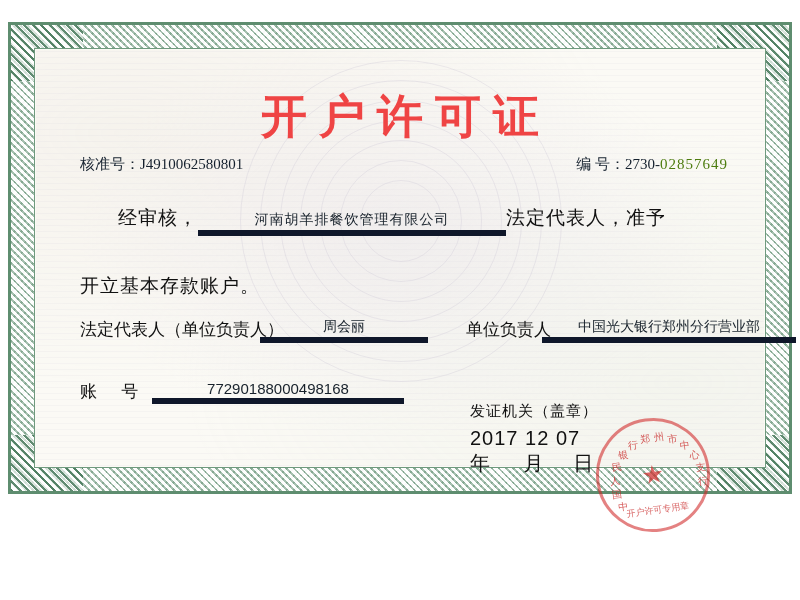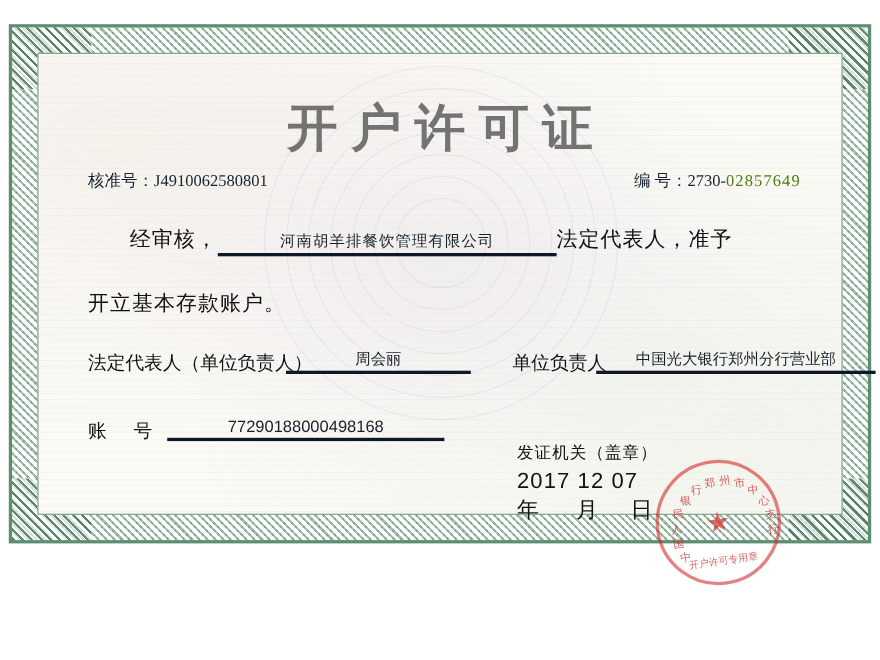--- a/index.html
+++ b/index.html
@@ -115,21 +115,21 @@
   .title {
     position: absolute;
     left: 0;
     top: 36px;
     width: 728px;
     text-align: center;
     font-family: "Liberation Serif", serif;
     font-size: 46px;
     font-weight: bold;
     letter-spacing: 12px;
-    color: #737373;
+    color: #ef4444;
     text-indent: 12px;
   }
 
   .row-codes {
     position: absolute;
     left: 44px;
     top: 105px;
     width: 648px;
     font-size: 15px;
     color: #15212e;
@@ -139,29 +139,29 @@
   .serial-red { color: #4d7c0f; letter-spacing: 1px; }
 
   .para {
     position: absolute;
     left: 44px;
     font-size: 19px;
     color: #111;
     letter-spacing: 1px;
   }
   .para-1 { top: 155px; }
-  .para-2 { top: 213px; text-align: right; }
+  .para-2 { top: 223px; text-align: right; }
 
   .indent { display: inline-block; width: 38px; }
 
   .fill {
     display: inline-block;
     position: relative;
     text-align: center;
-    border-bottom: 3px solid #0f172a;
+    border-bottom: 6px solid #0f172a;
     font-size: 14px;
     padding: 0 4px 1px 4px;
     vertical-align: baseline;
     color: #17212b;
     font-family: "Liberation Sans", sans-serif;
   }
   .fill-company { width: 300px; }
 
   .row-rep {
     position: absolute;

